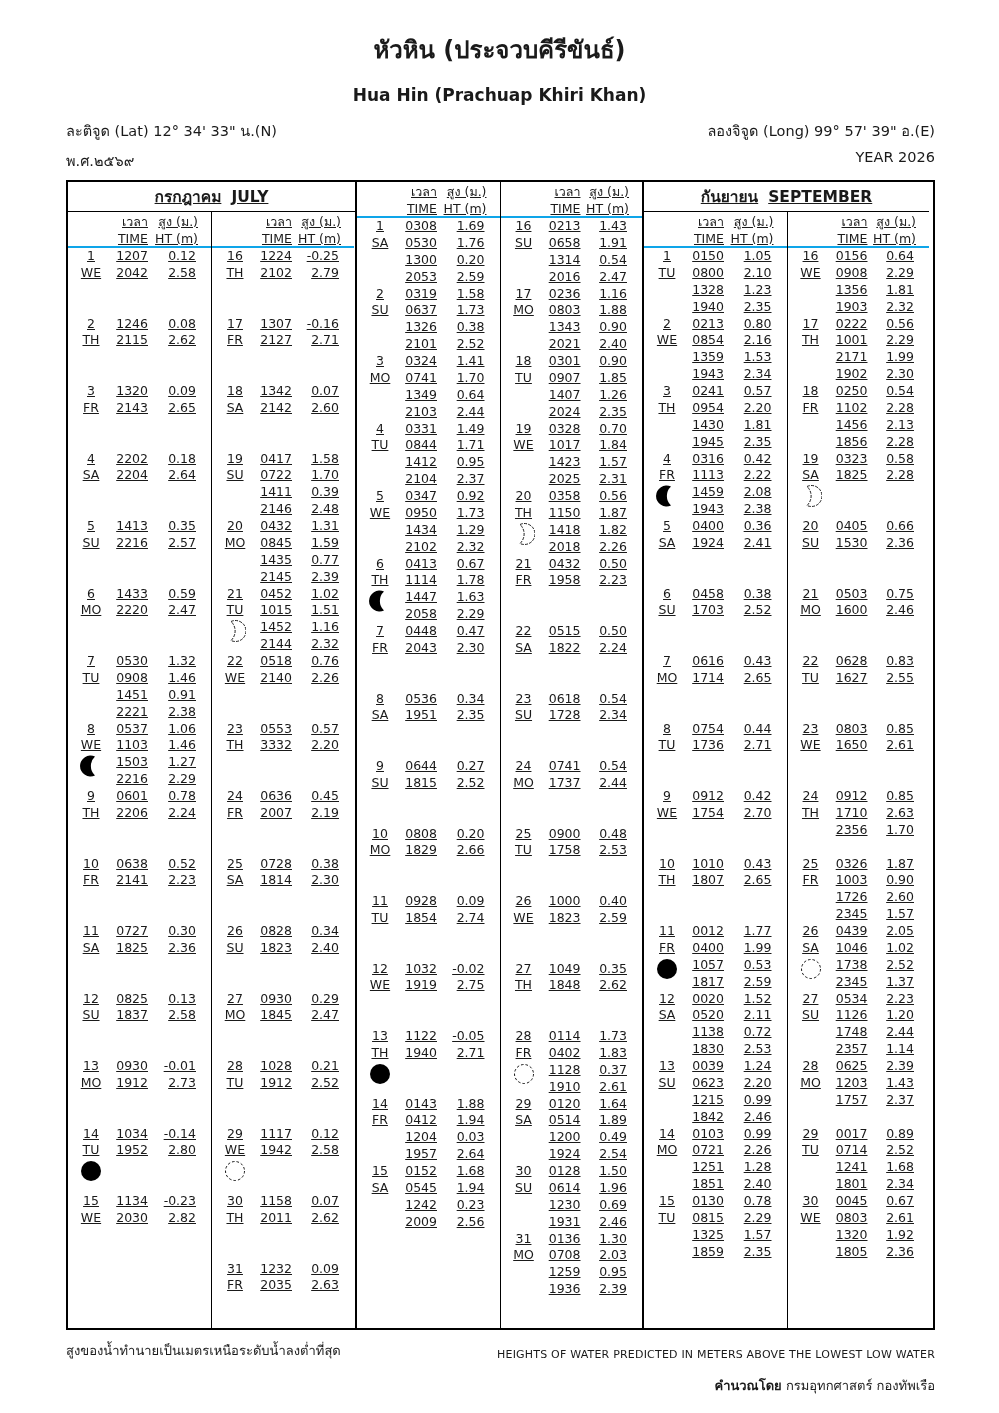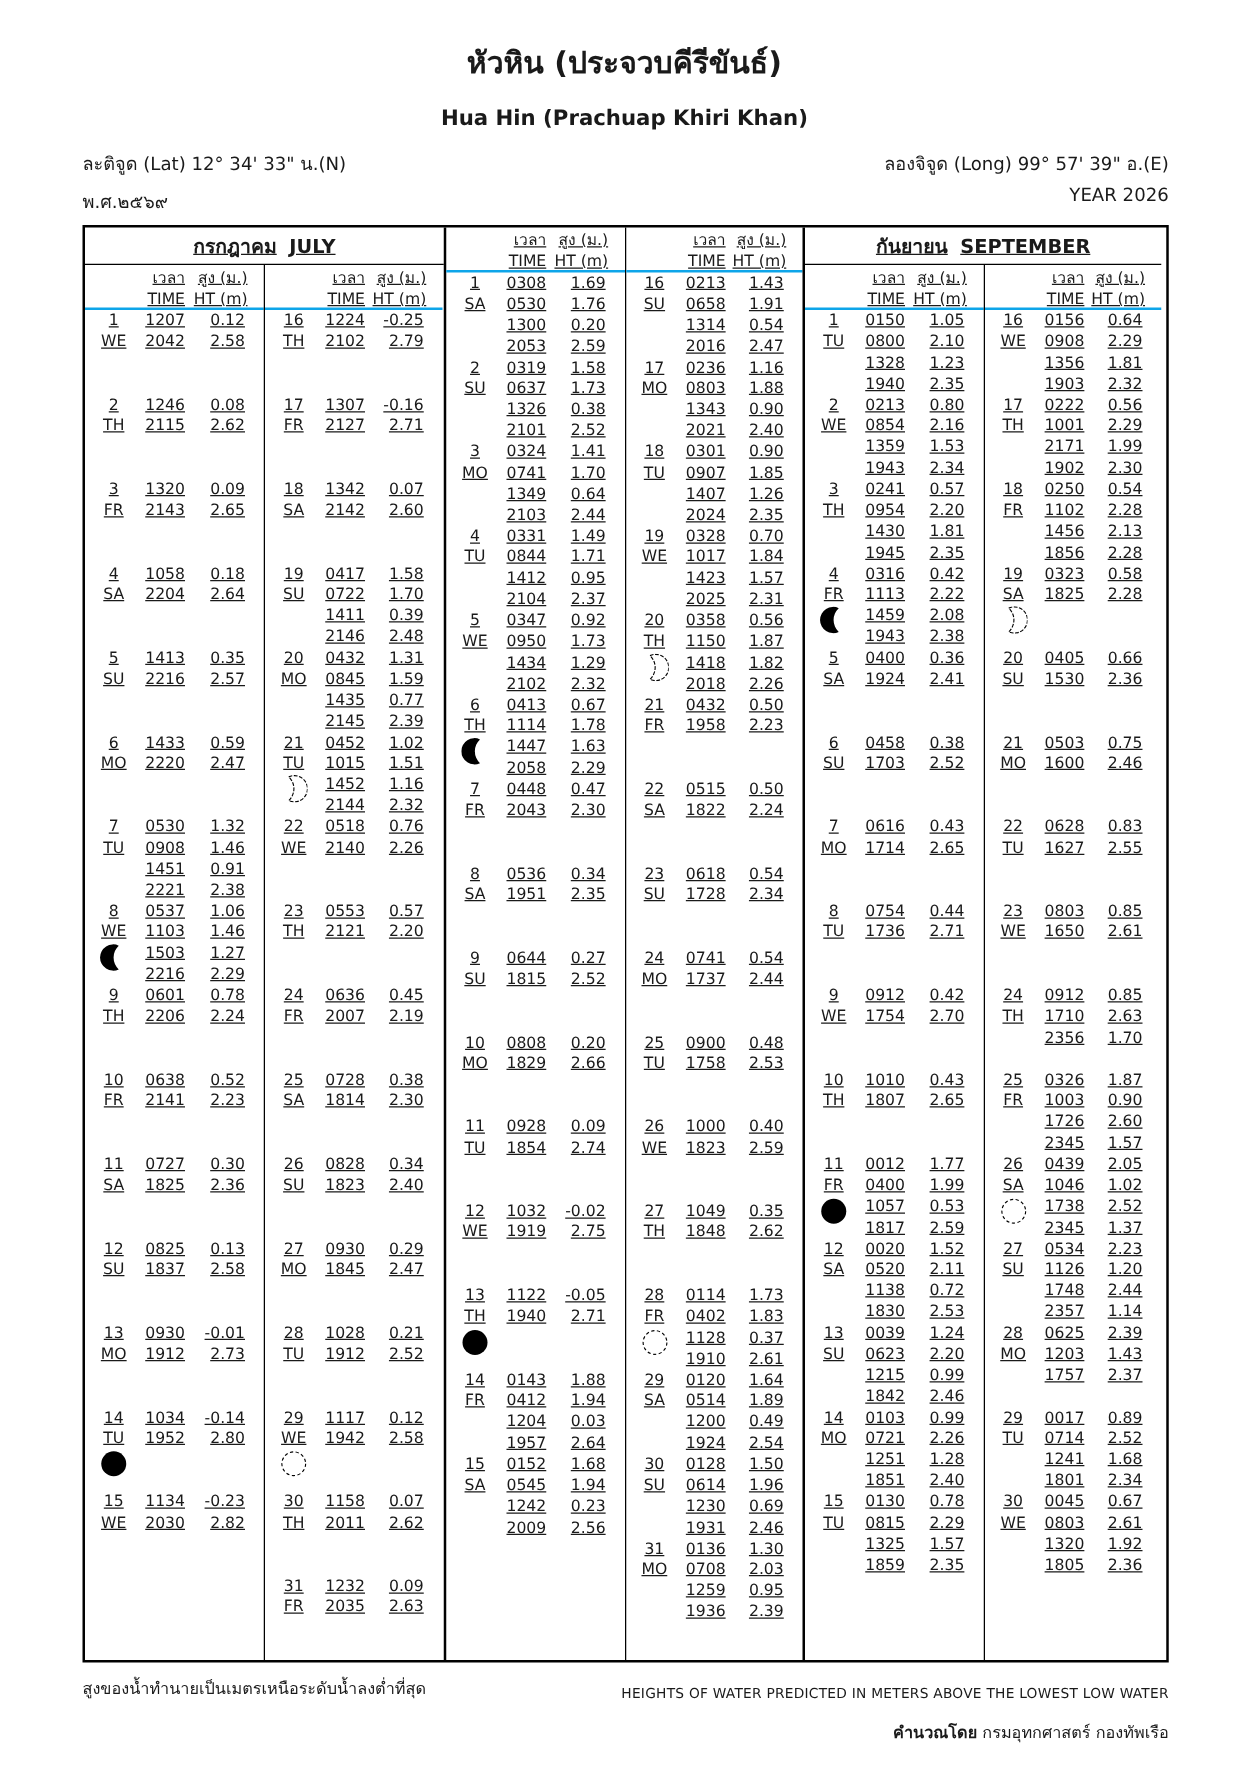--- a/index.html
+++ b/index.html
@@ -157,21 +157,21 @@
                 </div>
   </div>
               <div class="day-block">
     <div class="day-label">
       <span class="day-number">4</span>
       <span class="weekday">SA</span>
 
     </div>
     <div class="tide-rows">
                   <div class="tide-row">
-                    <span class="tide-time">1058</span>
+                    <span class="tide-time">2202</span>
                     <span class="tide-height">0.18</span>
                   </div>
                   <div class="tide-row">
                     <span class="tide-time">2204</span>
                     <span class="tide-height">2.64</span>
                   </div>
                 </div>
   </div>
               <div class="day-block">
     <div class="day-label">
@@ -549,21 +549,21 @@
       <span class="day-number">23</span>
       <span class="weekday">TH</span>
 
     </div>
     <div class="tide-rows">
                   <div class="tide-row">
                     <span class="tide-time">0553</span>
                     <span class="tide-height">0.57</span>
                   </div>
                   <div class="tide-row">
-                    <span class="tide-time">2121</span>
+                    <span class="tide-time">3332</span>
                     <span class="tide-height">2.20</span>
                   </div>
                 </div>
   </div>
               <div class="day-block">
     <div class="day-label">
       <span class="day-number">24</span>
       <span class="weekday">FR</span>
 
     </div>

